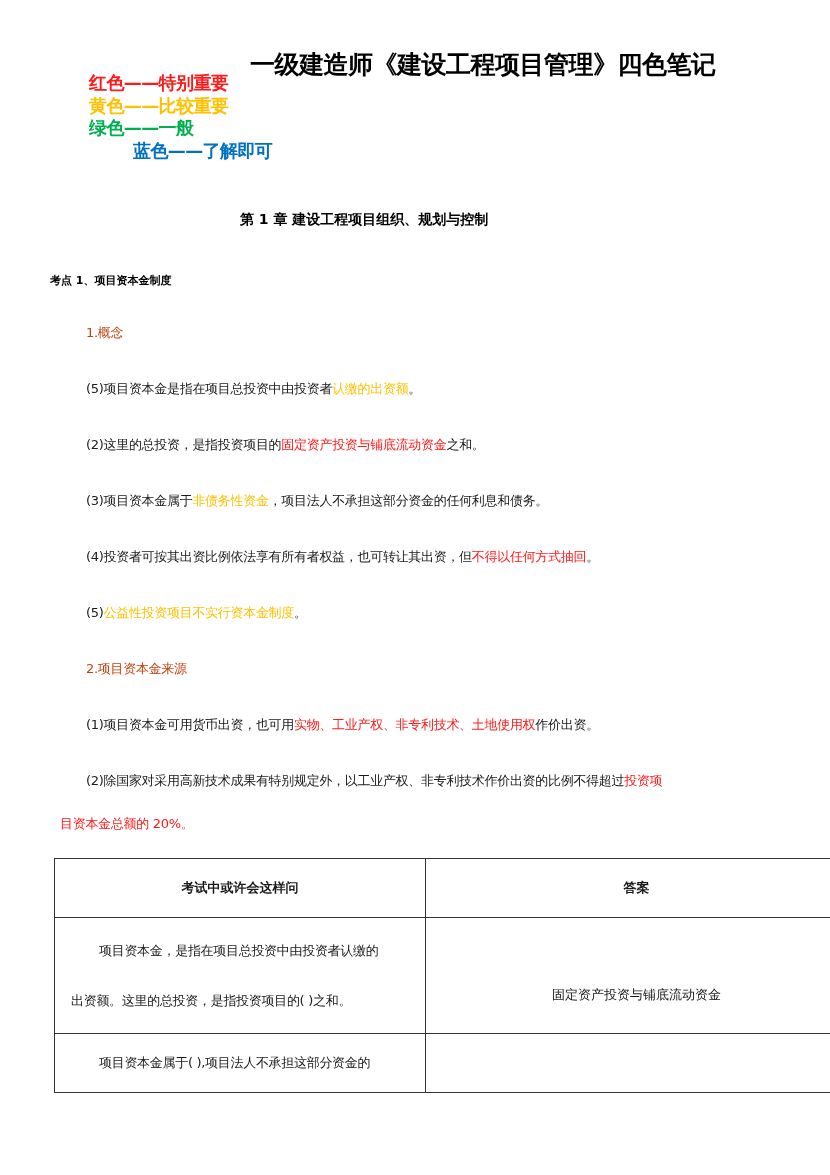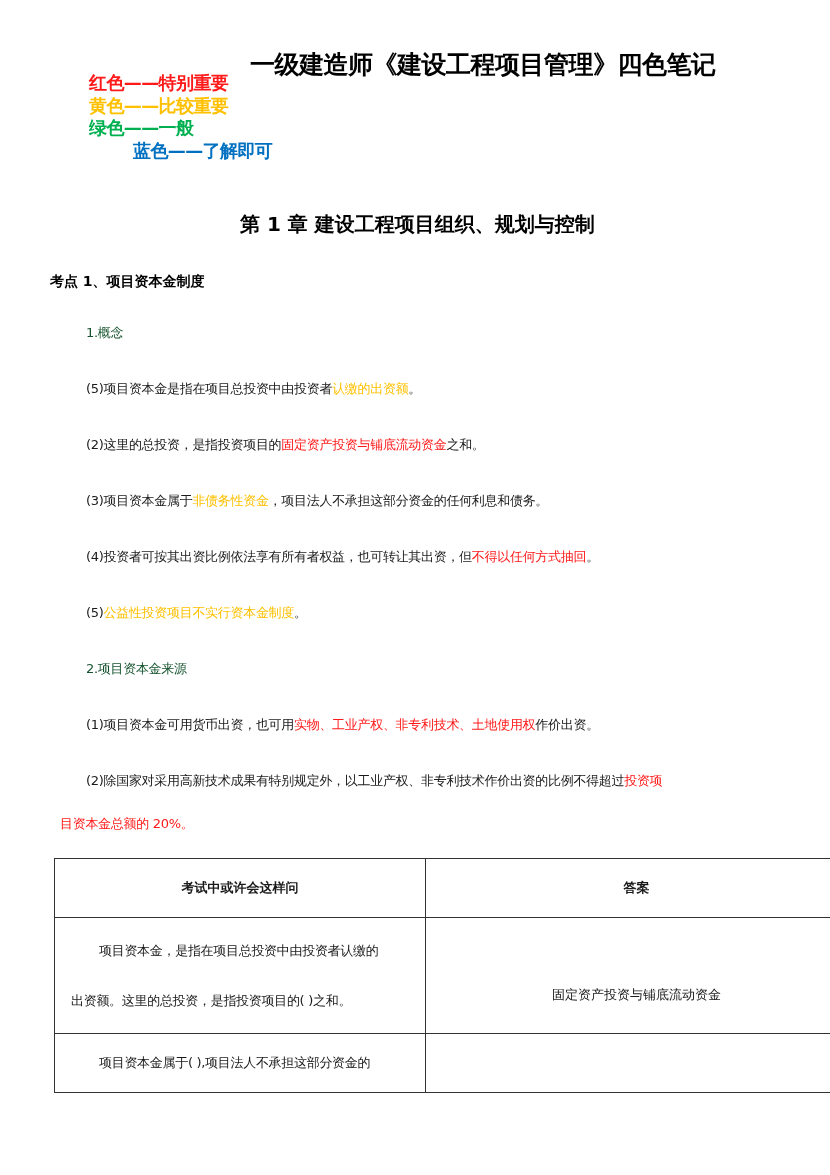--- a/index.html
+++ b/index.html
@@ -11,29 +11,29 @@
   .abs { position: absolute; white-space: nowrap; }
   .doc-title {
     left: 250px; top: 48px; font-size: 25px; font-weight: bold; color: #000;
     letter-spacing: -0.5px;
   }
   .legend { left: 89px; top: 72px; }
   .legend-line {
     font-size: 18px; font-weight: bold; line-height: 22.5px; letter-spacing: -0.6px;
   }
   .chapter-title {
-    left: 240px; top: 211px; font-size: 20px; font-weight: bold; color: #000;
+    left: 240px; top: 211px; font-size: 14px; font-weight: bold; color: #000;
   }
   .section-title {
-    left: 50px; top: 273px; font-size: 14px; font-weight: bold; color: #000;
+    left: 50px; top: 273px; font-size: 11px; font-weight: bold; color: #000;
   }
   .body-line {
     font-size: 13px; color: #1a1a1a; letter-spacing: -0.3px;
   }
-  .sub-heading { font-size: 13px; color: #14532d; letter-spacing: -0.3px; }
+  .sub-heading { font-size: 13px; color: #c2410c; letter-spacing: -0.3px; }
   .red { color: #ff1a1a; }
   .yellow { color: #ffc000; }
   .green { color: #00b050; }
   .blue { color: #0070c0; margin-left: 44px; }
 
   .qa-table {
     position: absolute; left: 54px; top: 858px; width: 794px;
     border-collapse: collapse; table-layout: fixed;
   }
   .qa-table td, .qa-table th {

